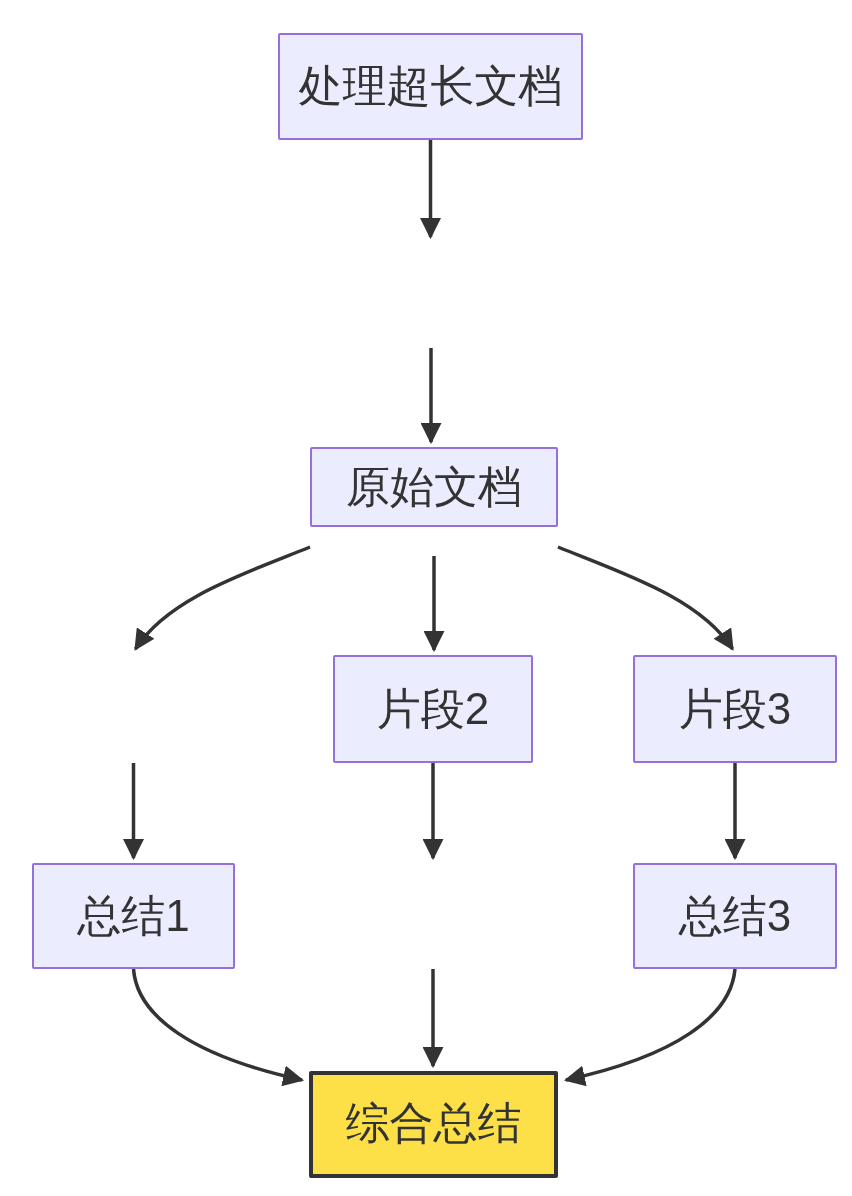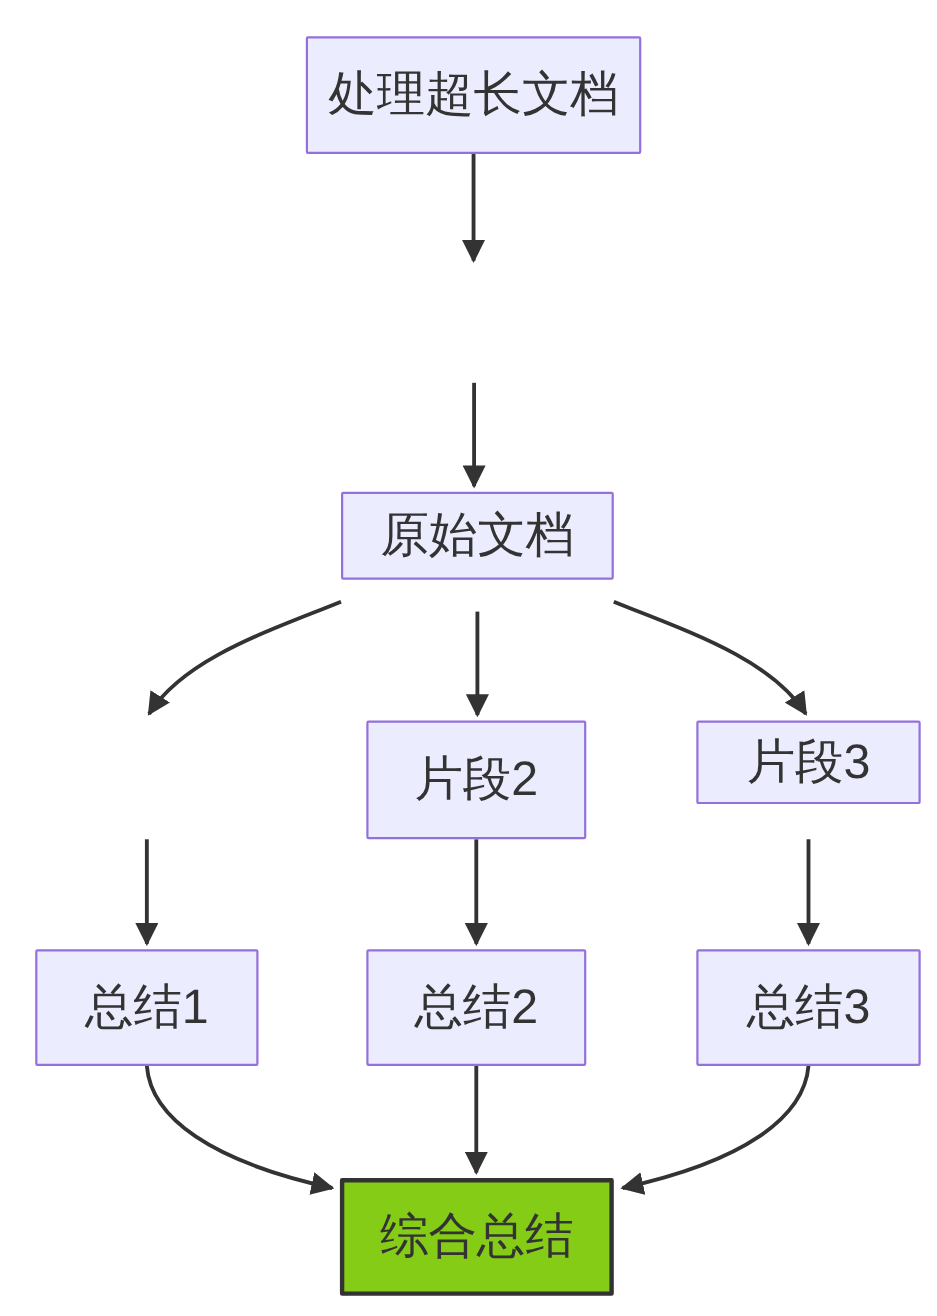--- a/index.html
+++ b/index.html
@@ -41,21 +41,21 @@
   }
   .node.default {
     background: #ECECFF;
     border: 2px solid #9370DB;
   }
   .node.emphasis {
     background: #B9B9F8;
     border: 4px solid #333333;
   }
   .node.result {
-    background: #84cc16;
+    background: #fde047;
     border: 4px solid #333333;
     font-family: Liberation Serif, serif;
   }
   .node-label {
     white-space: nowrap;
   }
 </style>
 </head>
 <body>
 
@@ -87,31 +87,28 @@
 
   <div class="node default" style="left:310px; top:447px; width:248px; height:80px;">
     <span class="node-label">原始文档</span>
   </div>
 
 
   <div class="node default" style="left:333px; top:655px; width:200px; height:108px;">
     <span class="node-label">片段2</span>
   </div>
 
-  <div class="node default" style="left:633px; top:655px; width:204px; height:76px;">
+  <div class="node default" style="left:633px; top:655px; width:204px; height:108px;">
     <span class="node-label">片段3</span>
   </div>
 
   <div class="node default" style="left:32px; top:863px; width:203px; height:106px;">
     <span class="node-label">总结1</span>
   </div>
 
-  <div class="node default" style="left:333px; top:863px; width:200px; height:106px;">
-    <span class="node-label">总结2</span>
-  </div>
 
   <div class="node default" style="left:633px; top:863px; width:204px; height:106px;">
     <span class="node-label">总结3</span>
   </div>
 
   <div class="node result" style="left:309px; top:1071px; width:249px; height:107px;">
     <span class="node-label">综合总结</span>
   </div>
 
 </div>

